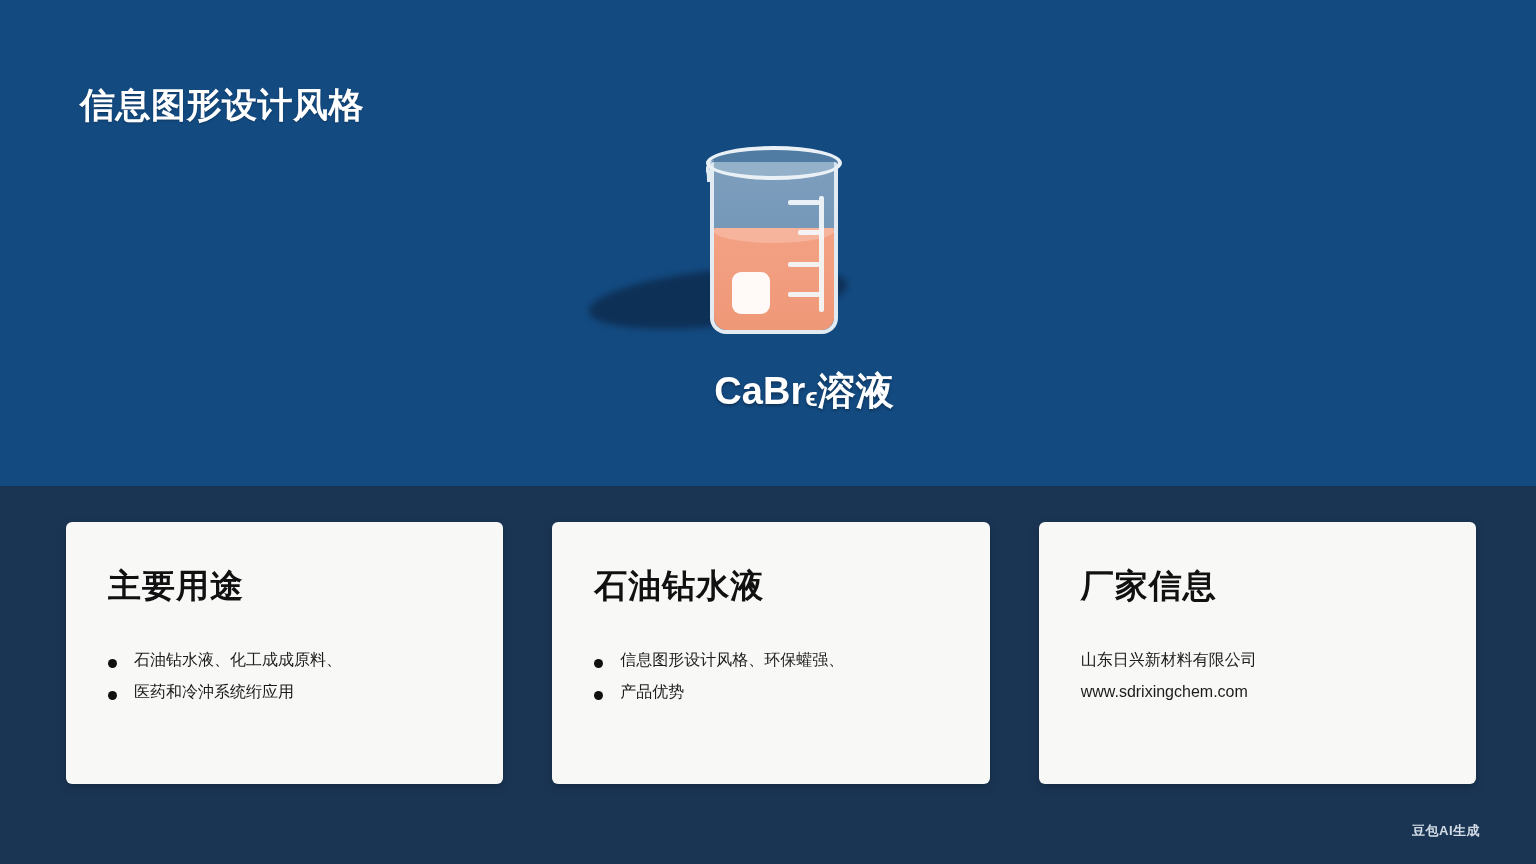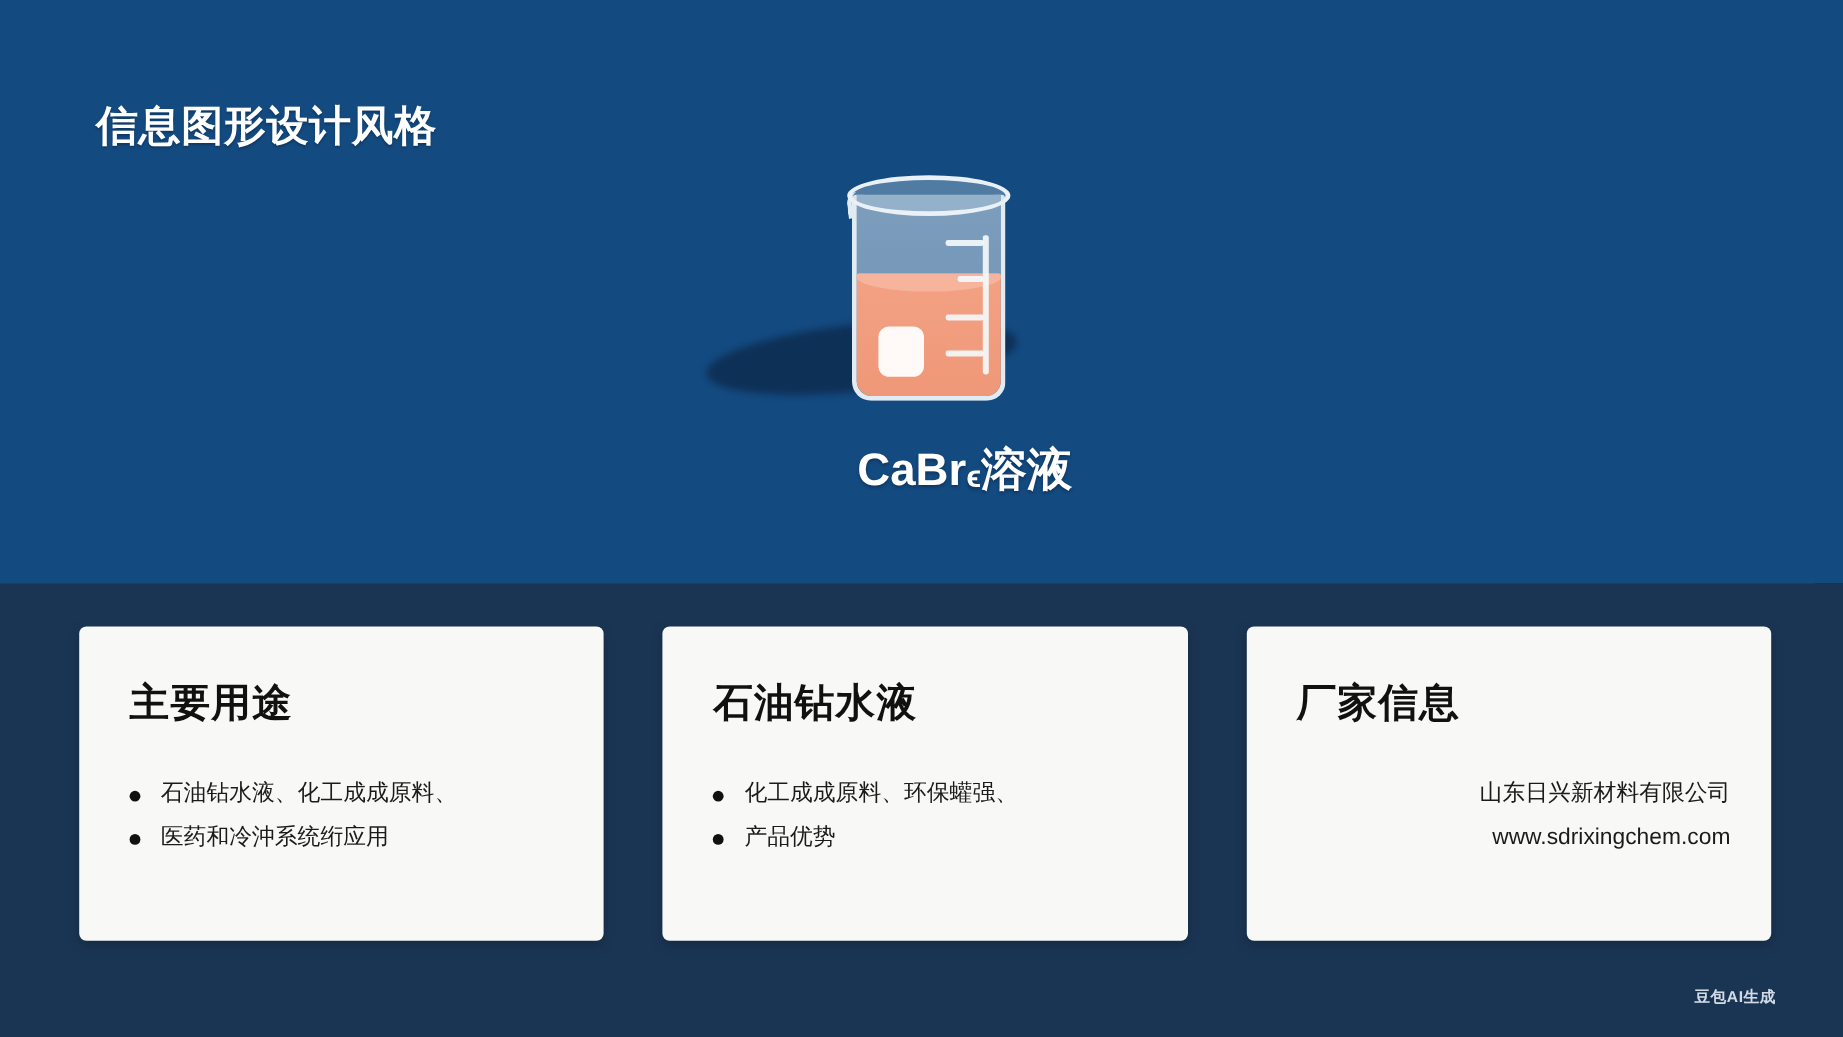--- a/index.html
+++ b/index.html
@@ -7,21 +7,21 @@
   html, body {
     width:1536px; height:864px;
     background:#0f3a68;
     font-family:"Liberation Sans","DejaVu Sans",sans-serif;
     overflow:hidden;
   }
 
   .slide {
     position:relative;
     width:1512px; height:864px;
-    background:#4d7c0f;
+    background:#be185d;
   }
 
   
   .band-top {
     position:absolute; left:0; top:0;
     width:1536px; height:486px;
     background:#134a80;
   }
   .band-bottom {
     position:absolute; left:0; top:486px;
@@ -168,36 +168,36 @@
     font-size:33px;
     font-weight:bold;
     color:#111111;
     letter-spacing:1px;
     margin-bottom:38px;
     white-space:nowrap;
   }
   .card-list { list-style:none; }
   .card-list li {
     position:relative;
-    font-size:19px;
+    font-size:16px;
     color:#1b1b1b;
     line-height:1.6;
     padding-left:26px;
     margin-bottom:6px;
     white-space:nowrap;
   }
   .card-list li::before {
     content:"";
     position:absolute;
     left:0; top:12px;
     width:9px; height:9px;
     background:#111111;
     border-radius:50%;
   }
-  .card-list.plain li { padding-left:0;text-align:right; }
+  .card-list.plain li { padding-left:0; }
   .card-list.plain li::before { display:none; }
 
   
   .watermark {
     position:absolute;
     right:32px; bottom:24px;
     font-size:13px;
     font-weight:bold;
     color:#e7eef5;
     opacity:0.9;
@@ -242,21 +242,21 @@
       <div class="card-title">主要用途</div>
       <ul class="card-list">
         <li>石油钻水液、化工成成原料、</li>
         <li>医药和冷沖系统绗应用</li>
       </ul>
     </div>
 
     <div class="card">
       <div class="card-title">石油钻水液</div>
       <ul class="card-list">
-        <li>化工成成原料、环保蠸强、</li>
+        <li>信息图形设计风格、环保蠸强、</li>
         <li>产品优势</li>
       </ul>
     </div>
 
     <div class="card">
       <div class="card-title">厂家信息</div>
       <ul class="card-list plain">
         <li>山东日兴新材料有限公司</li>
         <li>www.sdrixingchem.com</li>
       </ul>

